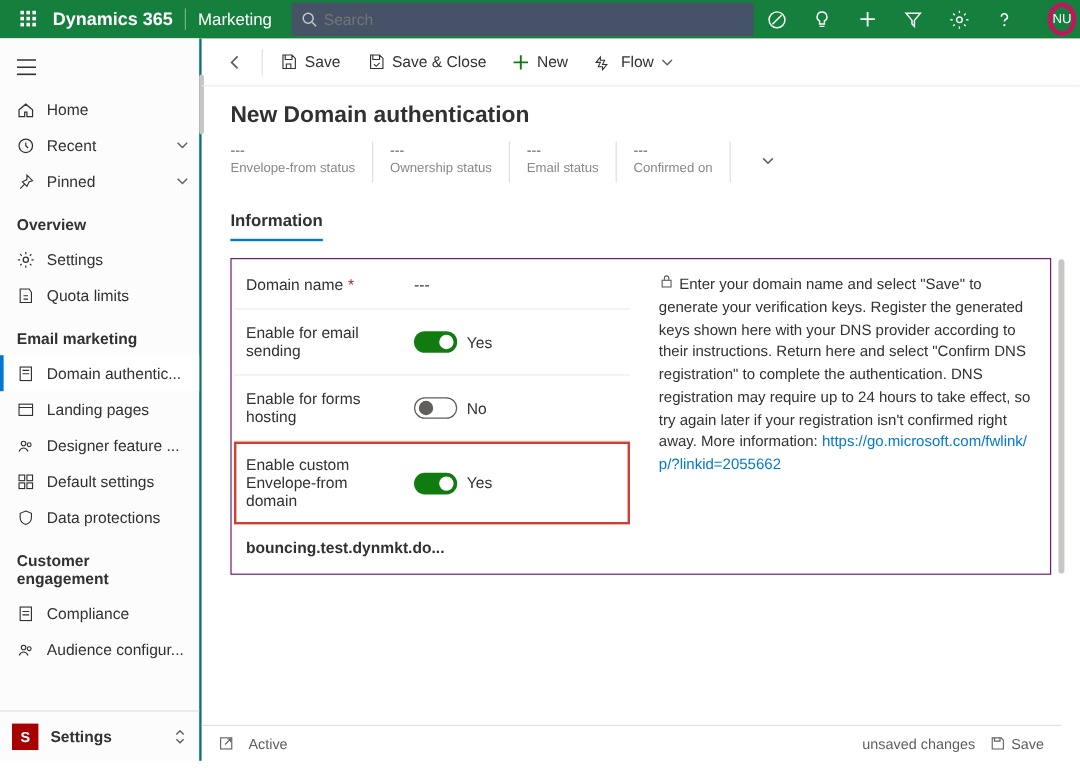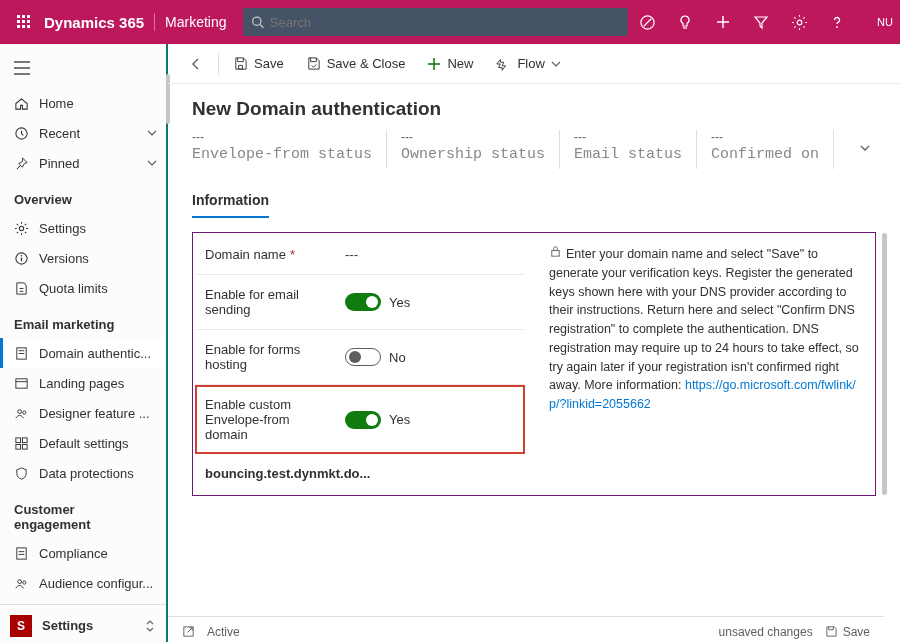--- a/index.html
+++ b/index.html
@@ -1,27 +1,27 @@
 <!DOCTYPE html>
 <html><head>
 <meta charset="utf-8">
 <style>
   * { box-sizing: border-box; margin: 0; padding: 0; }
   body { font-family: "Segoe UI", Arial, sans-serif; font-size: 13px; color: #323130; width: 900px; height: 642px; overflow: hidden; background: #fff; }
-  .top-bar { background: #be185d; color: #fff; height: 44px; display: flex; align-items: center; padding: 0 8px; }
+  .top-bar { background: #15803d; color: #fff; height: 32px; display: flex; align-items: center; padding: 0 8px; }
   .waffle { width: 32px; display: flex; align-items: center; justify-content: center; cursor: pointer; }
   .brand { font-weight: 600; font-size: 15px; margin-left: 4px; }
   .divider-v { width: 1px; height: 18px; background: rgba(255,255,255,0.4); margin: 0 10px; }
   .app-name { font-size: 14px; }
   .search-box { display: flex; align-items: center; background: #465265; margin-left: 16px; height: 28px; width: 385px; border-radius: 2px; padding: 0 8px; color: #c8c8c8; }
   .search-box input { background: transparent; border: none; outline: none; color: #fff; margin-left: 6px; font-size: 13px; width: 100%; }
   .top-spacer { flex: 1; }
   .top-icons { display: flex; align-items: center; gap: 4px; }
   .top-icon { width: 34px; height: 40px; display: flex; align-items: center; justify-content: center; cursor: pointer; }
-  .avatar { width: 28px; height: 28px; border: 6px solid #be185d; border-radius: 50%; display: flex; align-items: center; justify-content: center; font-size: 11px; margin-left: 20px; }
+  .avatar { width: 28px; height: 28px; border: 4px solid #be185d; border-radius: 50%; display: flex; align-items: center; justify-content: center; font-size: 11px; margin-left: 20px; }
   .shell { display: flex; height: 602px; }
   .sidebar { width: 168px; border-right: 2px solid #0f766e; display: flex; flex-direction: column; background: #fcfcfc; position: relative; padding-top: 4px; }
   .side-scroll-hint { position: absolute; right: -4px; top: 30px; width: 4px; height: 50px; background: #c8c6c4; border-radius: 2px; }
   .ham { height: 40px; display: flex; align-items: center; padding-left: 14px; cursor: pointer; }
   .nav-item { height: 30px; display: flex; align-items: center; padding: 0 8px 0 14px; cursor: pointer; gap: 10px; font-size: 13px; color: #323130; }
   .nav-item .chev { margin-left: auto; }
   .nav-item.selected { background: #fff; border-left: 3px solid #0078d4; padding-left: 11px; font-weight: 400; }
   .nav-section { font-weight: 600; font-size: 13px; padding: 14px 14px 6px 14px; color: #323130; }
   .nav-label { white-space: nowrap; overflow: hidden; text-overflow: ellipsis; flex: 1; }
   .sidebar-bottom { margin-top: auto; border-top: 1px solid #e1dfdd; height: 42px; display: flex; align-items: center; padding: 0 10px 0 0; }
@@ -29,21 +29,21 @@
   .main { flex: 1; display: flex; flex-direction: column; position: relative; padding-bottom: 30px; }
   .cmd-bar { height: 40px; border-bottom: 1px solid #edebe9; display: flex; align-items: center; padding: 0 12px; gap: 6px; }
   .cmd-btn { display: flex; align-items: center; gap: 6px; padding: 0 8px; height: 32px; cursor: pointer; font-size: 13px; }
   .cmd-btn svg { display: block; }
   .page-header { padding: 14px 24px 6px 24px; }
   .page-title { font-size: 19px; font-weight: 600; }
   .status-row { display: flex; align-items: center; margin-top: 10px; gap: 0; border-bottom: 1px solid #fff; }
   .status-cell { border-right: 1px solid #e1dfdd; padding: 0 14px 6px 0; margin-right: 14px; }
   .status-cell:last-of-type { border-right: none; }
   .status-val { font-size: 12px; color: #605e5c; }
-  .status-lbl { font-size: 15px; color: #8a8886; margin-top: 2px; font-family: Liberation Mono, monospace; }
+  .status-lbl { font-size: 11px; color: #8a8886; margin-top: 2px; }
   .status-chev { margin-left: 10px; cursor: pointer; }
   .tabs { padding: 10px 24px 0 24px; display: flex; }
   .tab { padding: 6px 0 8px 0; font-size: 14px; font-weight: 600; border-bottom: 2px solid #0078d4; cursor: pointer; }
   .form-wrap { margin: 14px 24px 0 24px; border: 1px solid #701a75; display: flex; gap: 20px; padding: 2px; position: relative; }
   .form-wrap::after { content: ""; position: absolute; right: -12px; top: 0; bottom: 0; width: 5px; background: #c8c6c4; border-radius: 3px; }
   .form-left { flex: 0 0 330px; }
   .info-pane { flex: 1; padding: 10px 12px 0 4px; font-size: 12.5px; color: #323130; line-height: 1.5; }
   .info-pane .lock { float: left; margin-right: 4px; }
   .form-row { display: flex; align-items: center; padding: 12px 10px; border-bottom: 1px solid #edebe9; gap: 10px; }
   .form-row.highlight { border: 2px solid #d23e2f; padding: 10px 8px; margin: 0; }
@@ -175,28 +175,20 @@
     <div class="nav-section">Overview</div>
     <div class="nav-item">
         <svg class="icon" width="15" height="15" viewBox="0 0 16 16">
           <circle cx="8" cy="8" r="2.3" stroke="#323130" stroke-width="1.1" fill="none"></circle>
           <path d="M8 1v2M8 13v2M1 8h2M13 8h2M3 3l1.4 1.4M11.6 11.6L13 13M3 13l1.4-1.4M11.6 4.4L13 3" stroke="#323130" stroke-width="1.1"></path>
         </svg>
         <span class="nav-label">Settings</span>
       </div>
     <div class="nav-item">
         <svg class="icon" width="15" height="15" viewBox="0 0 16 16">
-          <circle cx="8" cy="8" r="6" stroke="#323130" stroke-width="1.1" fill="none"></circle>
-          <line x1="8" y1="7" x2="8" y2="11" stroke="#323130" stroke-width="1.3"></line>
-          <circle cx="8" cy="5" r="0.8" fill="#323130"></circle>
-        </svg>
-        <span class="nav-label">Versions</span>
-      </div>
-    <div class="nav-item">
-        <svg class="icon" width="15" height="15" viewBox="0 0 16 16">
           <path d="M3 2h8l2 3v9H3z M6 8h4 M6 11h4" stroke="#323130" stroke-width="1" fill="none"></path>
         </svg>
         <span class="nav-label">Quota limits</span>
       </div>
 
     <div class="nav-section">Email marketing</div>
     <div class="nav-item selected">
         <svg class="icon" width="15" height="15" viewBox="0 0 16 16">
           <rect x="3" y="2" width="10" height="12" stroke="#323130" stroke-width="1" fill="none"></rect>
           <line x1="5" y1="5" x2="11" y2="5" stroke="#323130"></line>

